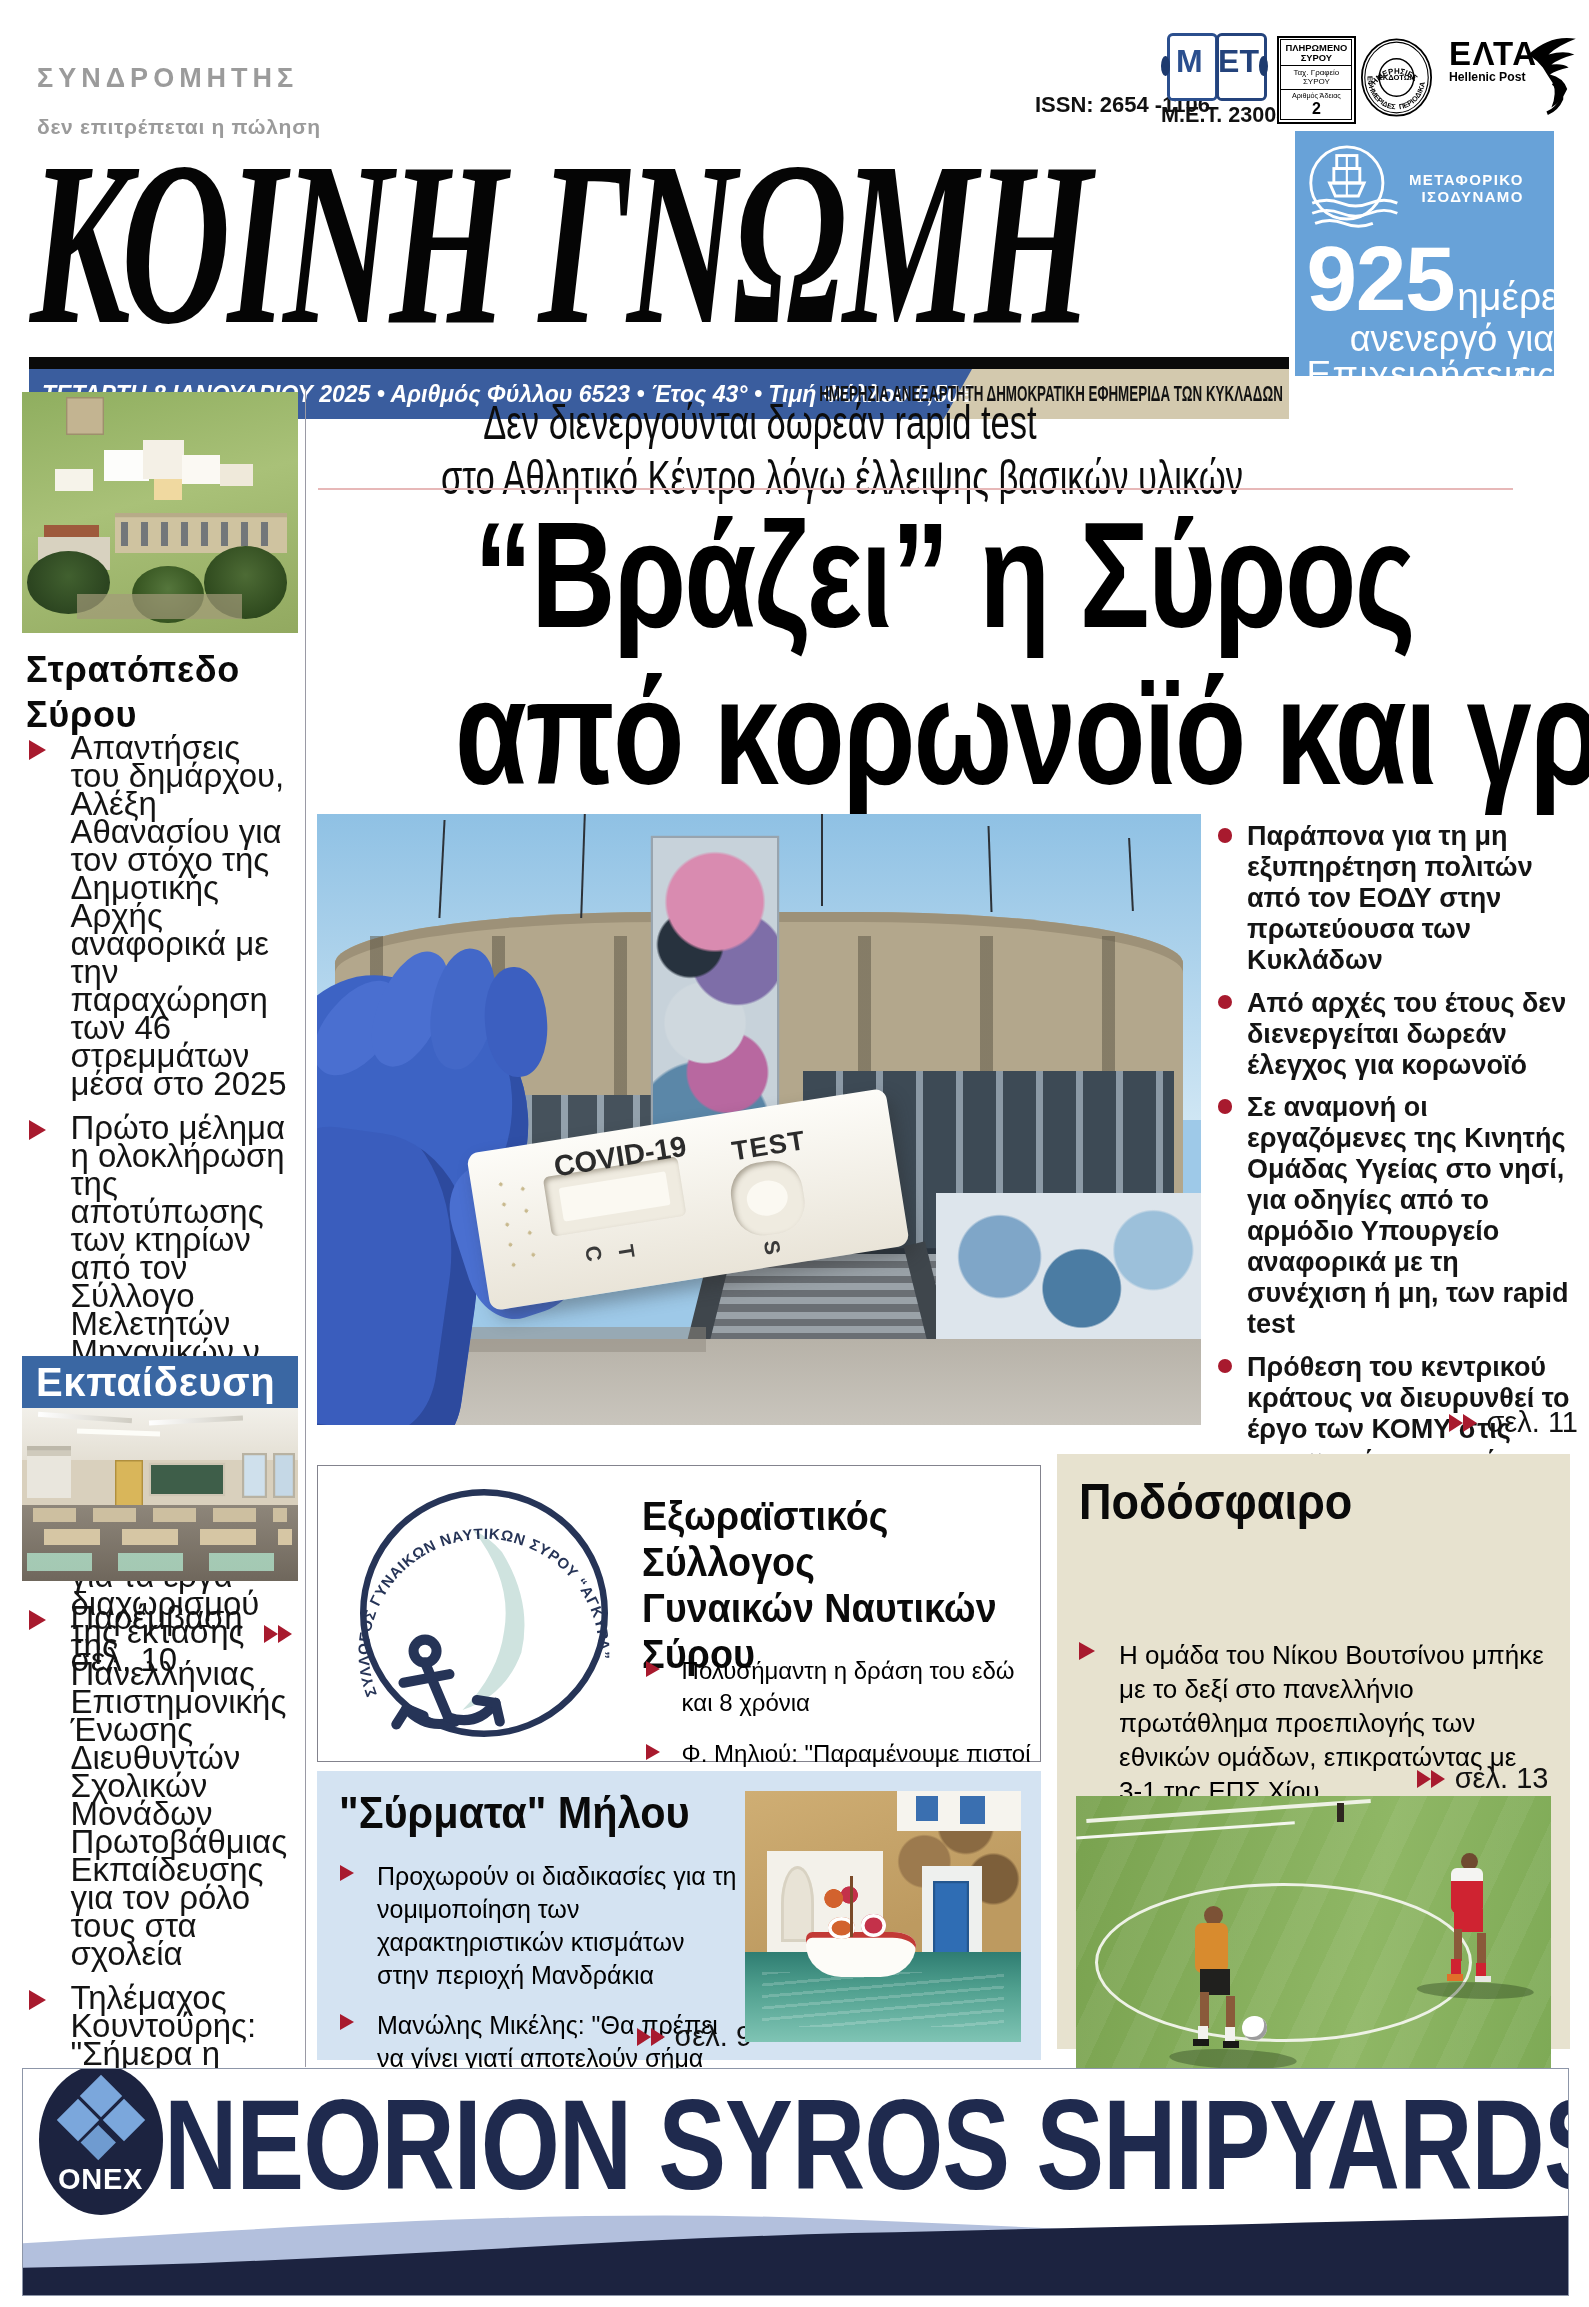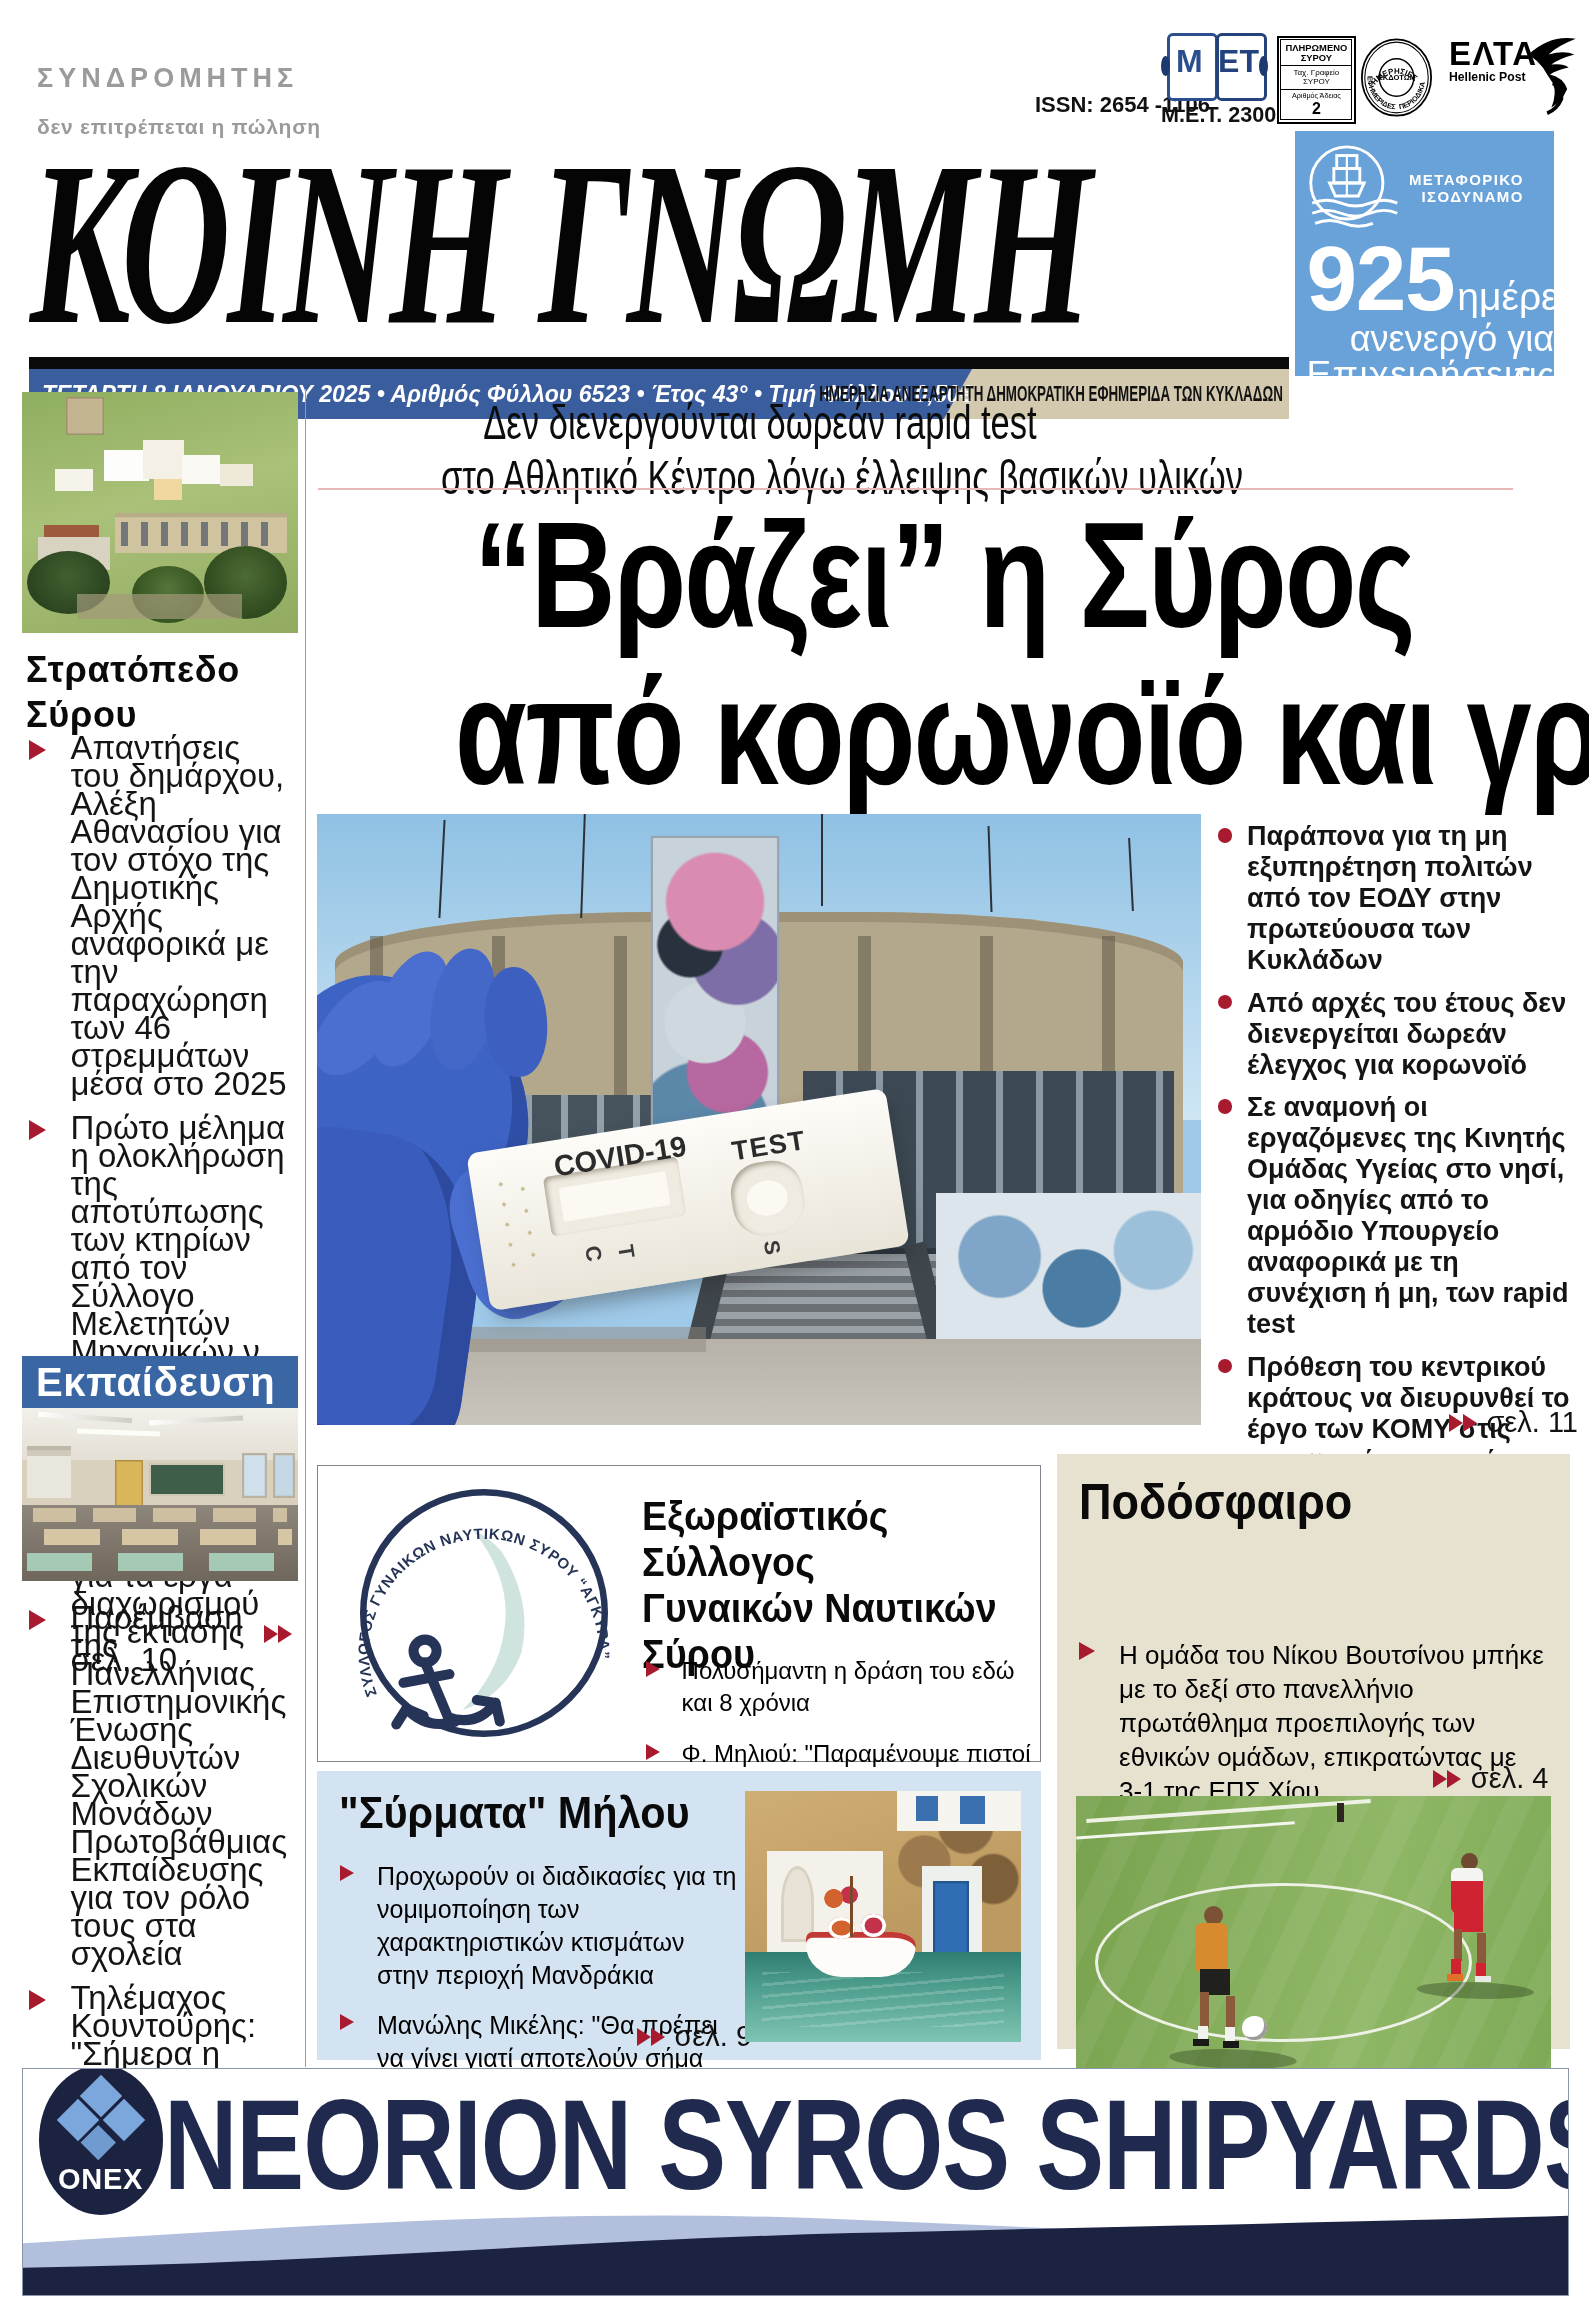--- a/index.html
+++ b/index.html
@@ -446,21 +446,21 @@
   </div>
 
   <div class="abs football">
     <div class="sec">Ποδόσφαιρο</div>
     <div class="item">
       <span class="tri"></span>
       <span class="txt">Η ομάδα του Νίκου Βουτσίνου μπήκε με το δεξί στο πανελλήνιο πρωτάθλημα προεπιλογής των εθνικών ομάδων, επικρατώντας με 3-1 της ΕΠΣ Χίου</span>
     </div>
     <div class="ref">
       <span class="dbl"><i></i><i></i></span>
-      <span class="pageref">σελ. 4</span>
+      <span class="pageref">σελ. 13</span>
     </div>
     <div class="fphoto">
       <div class="s" style="left:0;top:0;width:100%;height:100%;background:linear-gradient(100deg,#79a24f,#8fb765 60%,#7da955);"></div>
       <div class="s" style="left:0;top:0;width:100%;height:100%;background:repeating-linear-gradient(115deg,rgba(255,255,255,.06) 0 24.5px,transparent 24.5px 49px);"></div>
       <div class="s" style="left:2%;top:4%;width:60%;height:3.6px;background:#eef2e4;transform:rotate(-4deg);"></div>
       <div class="s" style="left:0%;top:10%;width:46%;height:2.9px;background:#f4f7ee;transform:rotate(-4deg);"></div>
       <div class="s" style="left:4%;top:26%;width:78%;height:46%;border:3.6px solid #eef2e6;border-radius:50%;"></div>
       <div class="s" style="left:55%;top:2%;width:7.2px;height:19px;background:#2e2620;"></div>
 
       <div class="s" style="left:27%;top:33%;width:19px;height:19px;background:#7c5236;border-radius:50%;"></div>

